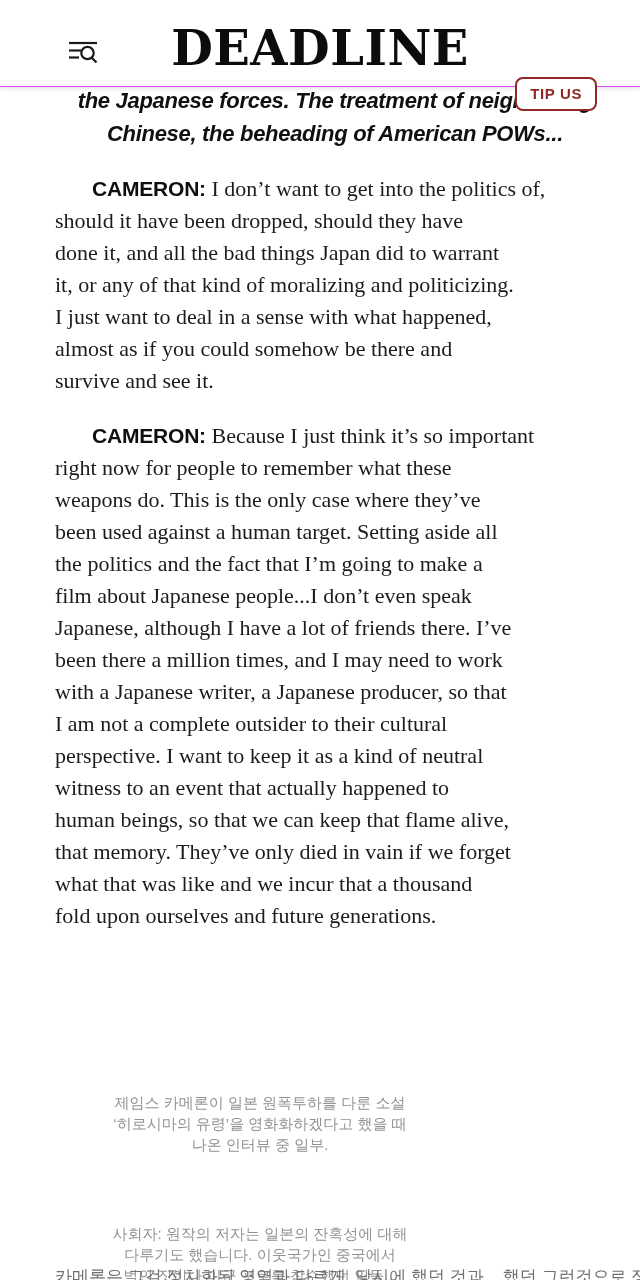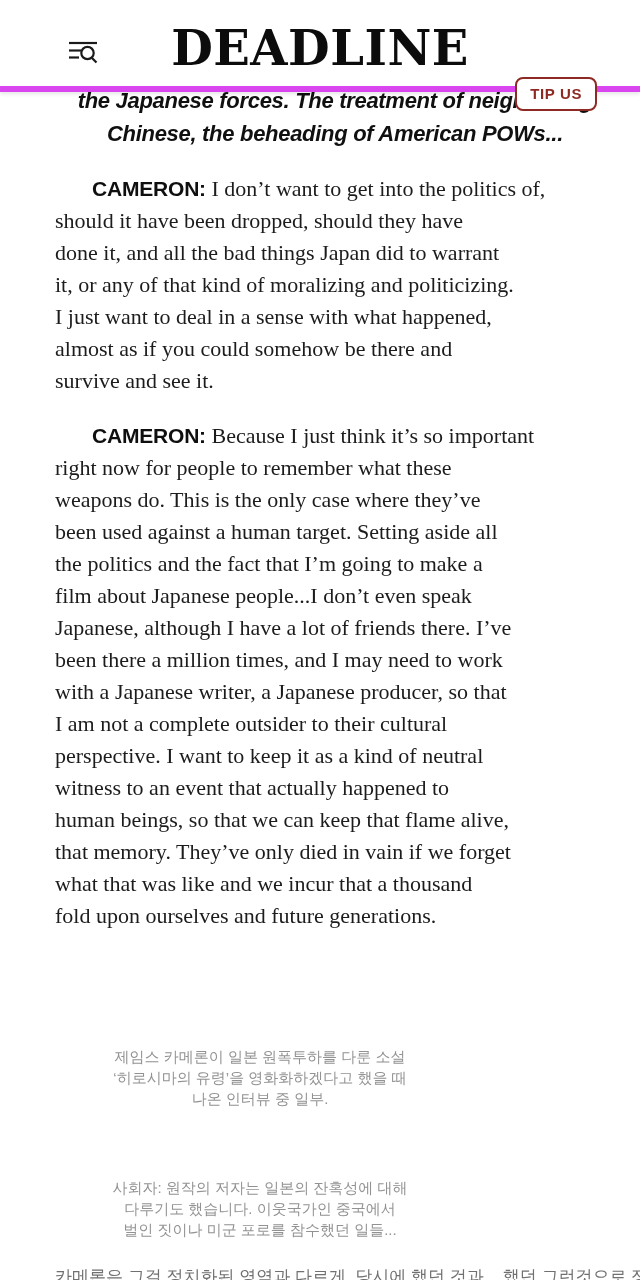--- a/index.html
+++ b/index.html
@@ -11,21 +11,21 @@
     font-family: "Liberation Serif", serif;
   }
   .page { position: absolute; inset: 0; width: 640px; height: 1280px; background: #fff; }
 
   
   header.site-header {
     position: absolute; top: 0; left: 0; right: 0;
     height: 86px;
     background: #ffffff;
     z-index: 10;
-    border-bottom: 6px solid #d946ef;
+    border-bottom: 1px solid #d946ef;
     box-shadow: 0 2px 4px rgba(0,0,0,0.10);
   }
   .menu-search-btn {
     position: absolute; left: 68px; top: 40px;
     width: 30px; height: 26px;
     background: transparent; border: none; padding: 0; cursor: pointer;
   }
   .site-logo {
     position: absolute; left: 0; right: 0; top: 24px;
     margin: 0; text-align: center;
@@ -95,20 +95,21 @@
   
   .kr-caption {
     position: absolute; left: 0; width: 520px;
     text-align: center;
     font-family: "Liberation Sans", sans-serif;
     font-size: 15px;
     line-height: 21px;
     color: #929292;
     white-space: pre-line;
     z-index: 1;
+    margin-top: 46px;
   }
   .kr-caption-1 { top: 1046px; }
   .kr-caption-2 { top: 1177px; }
   .kr-clipped-line {
     position: absolute; left: 55px; top: 1266px; width: 585px;
     font-family: "Liberation Sans", sans-serif;
     font-size: 17px;
     line-height: 22px;
     color: #707070;
     white-space: nowrap;

